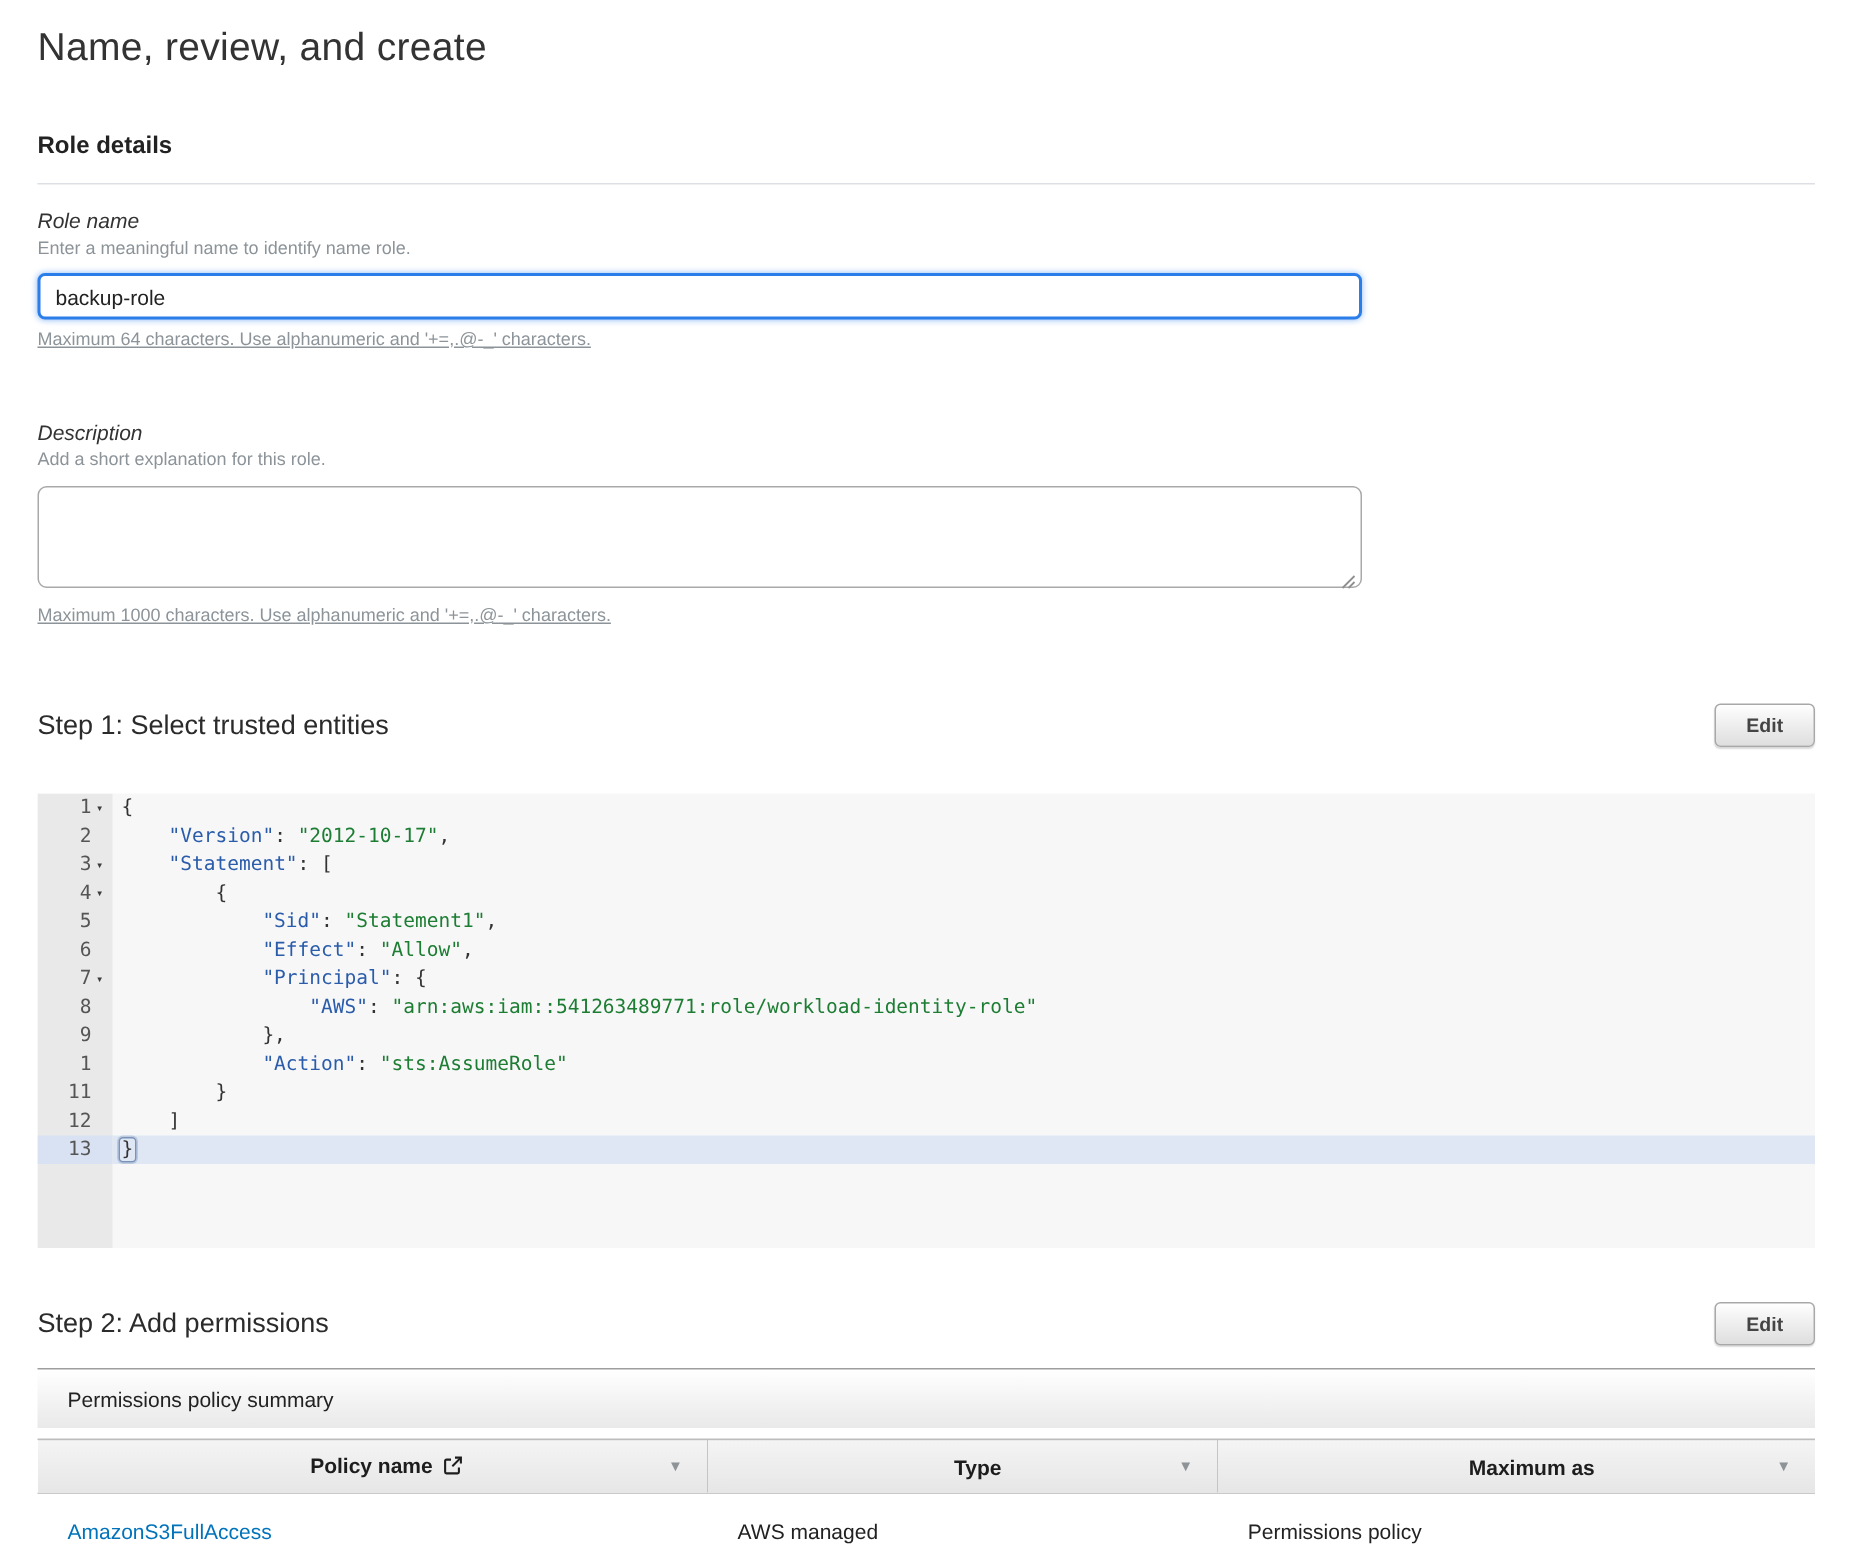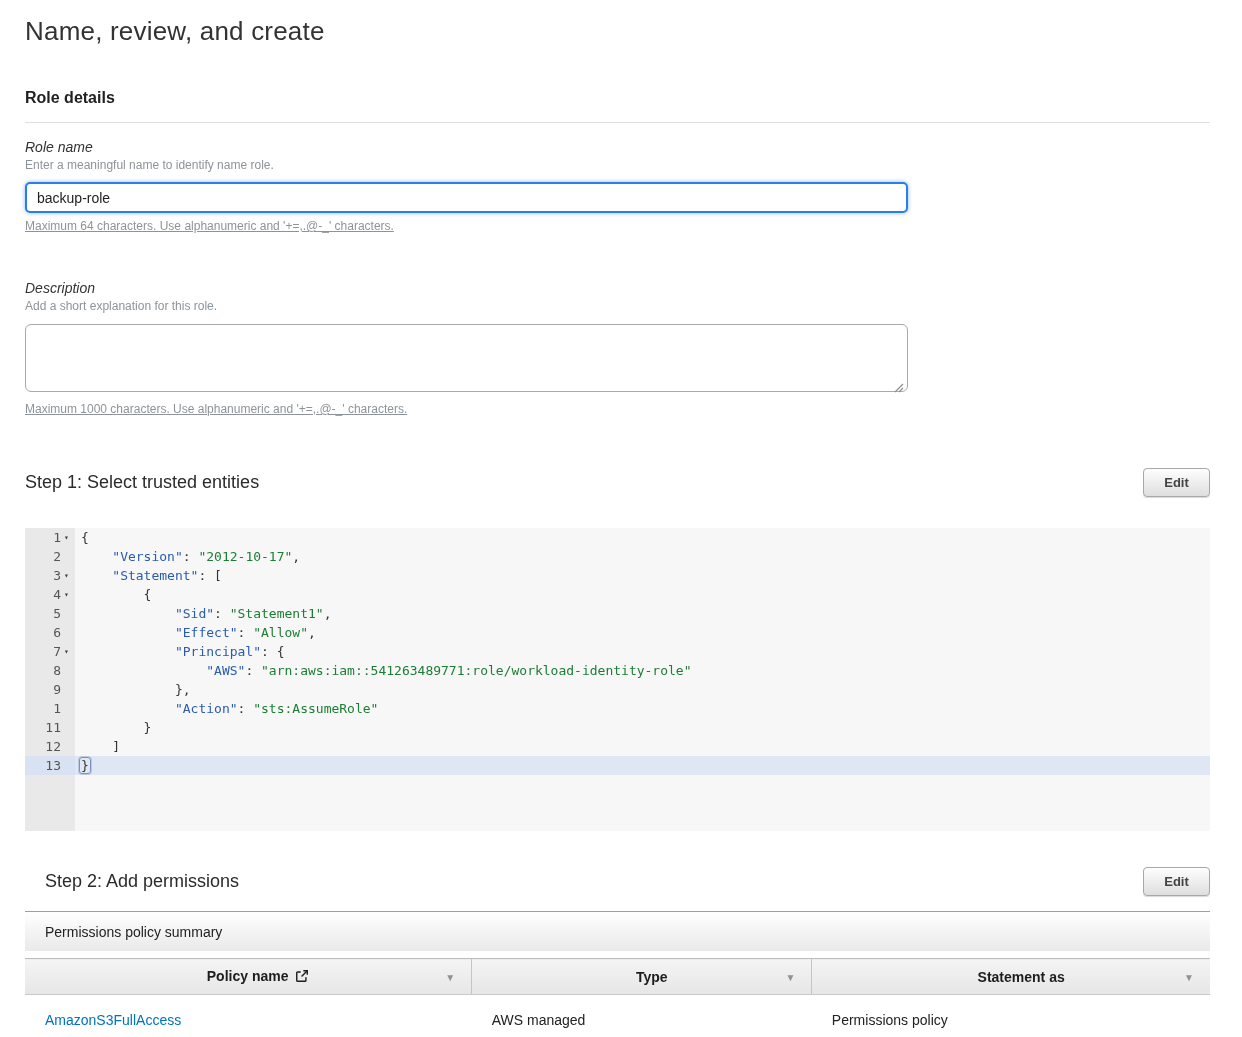--- a/index.html
+++ b/index.html
@@ -44,21 +44,21 @@
     resize: none;
     background: #fff;
     font-family: "Liberation Sans", sans-serif;
     font-size: 14px; padding: 6px 10px;
   }
   .resize-handle { position: absolute; right: 4px; bottom: 6px; width: 11px; height: 11px; }
 
   .step-section { margin-top: 0; }
   .step-header { display: flex; justify-content: space-between; align-items: center; }
   .step-header.first { margin-top: 52px; }
-  .step-header.second { margin-top: 36px; margin-left: 20px; }
+  .step-header.second { margin-top: 36px; }
   h3.step-heading { font-size: 18px; font-weight: 400; color: #2b2b2b; }
 
   button.edit-btn {
     min-width: 67px; height: 29px;
     padding: 0 18px;
     font-family: "Liberation Sans", sans-serif;
     font-size: 13px; font-weight: 700; color: #444;
     background: linear-gradient(#fefefe, #dedede);
     border: 1px solid #a8a8a8;
     border-radius: 4px;
@@ -286,21 +286,21 @@
                     <path d="M9.5 2h4.5v4.5" fill="none" stroke="#1d1d1d" stroke-width="1.6"></path>
                     <path d="M14 2 L7.5 8.5" stroke="#1d1d1d" stroke-width="1.6"></path>
                   </svg></span>
               <span class="sort-arrow">▼</span>
             </th>
             <th class="col2">
               <span>Type</span>
               <span class="sort-arrow">▼</span>
             </th>
             <th class="col3">
-              <span>Statement as</span>
+              <span>Maximum as</span>
               <span class="sort-arrow">▼</span>
             </th>
           </tr>
         </thead>
         <tbody>
           <tr>
             <td>
               <a href="#" class="policy-link">AmazonS3FullAccess</a>
             </td>
             <td>AWS managed</td>

